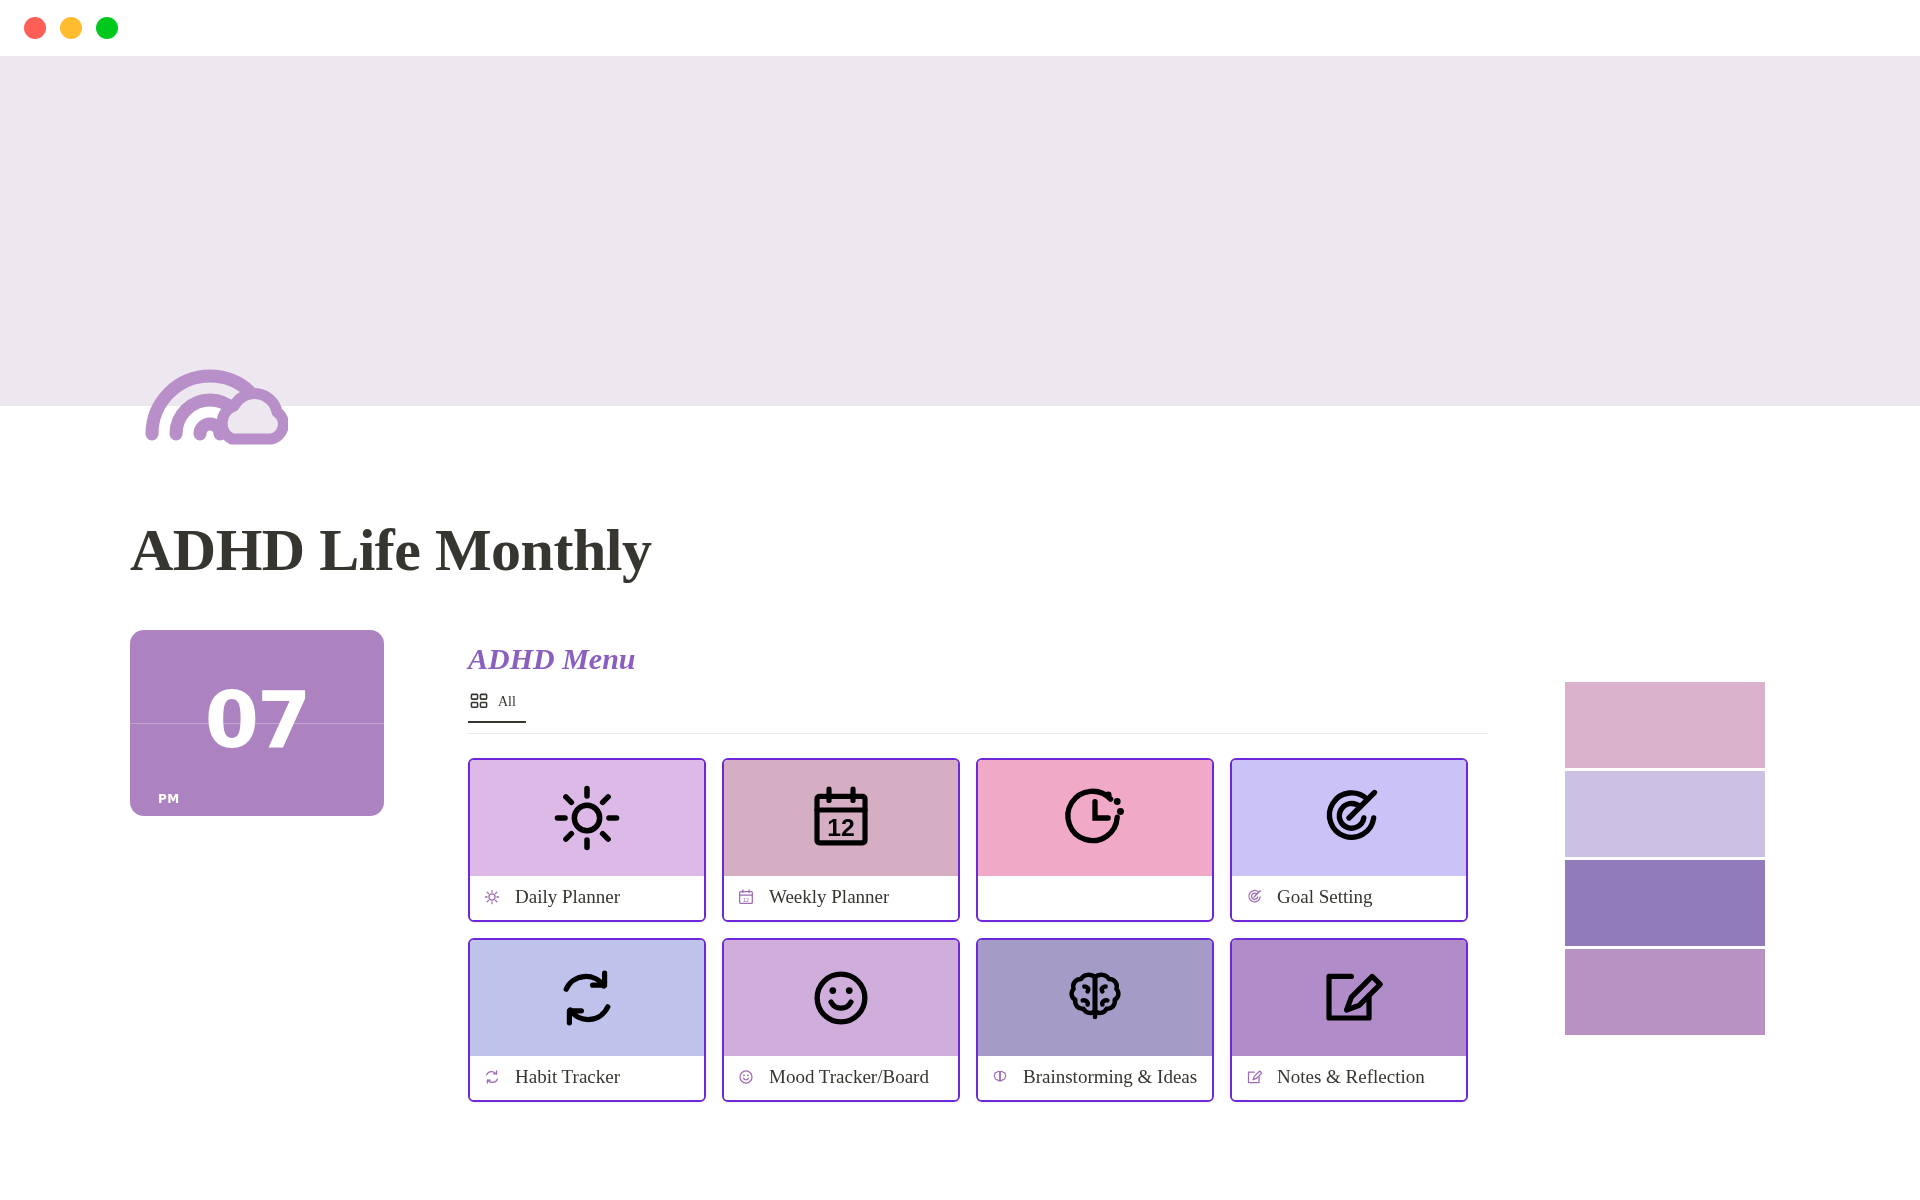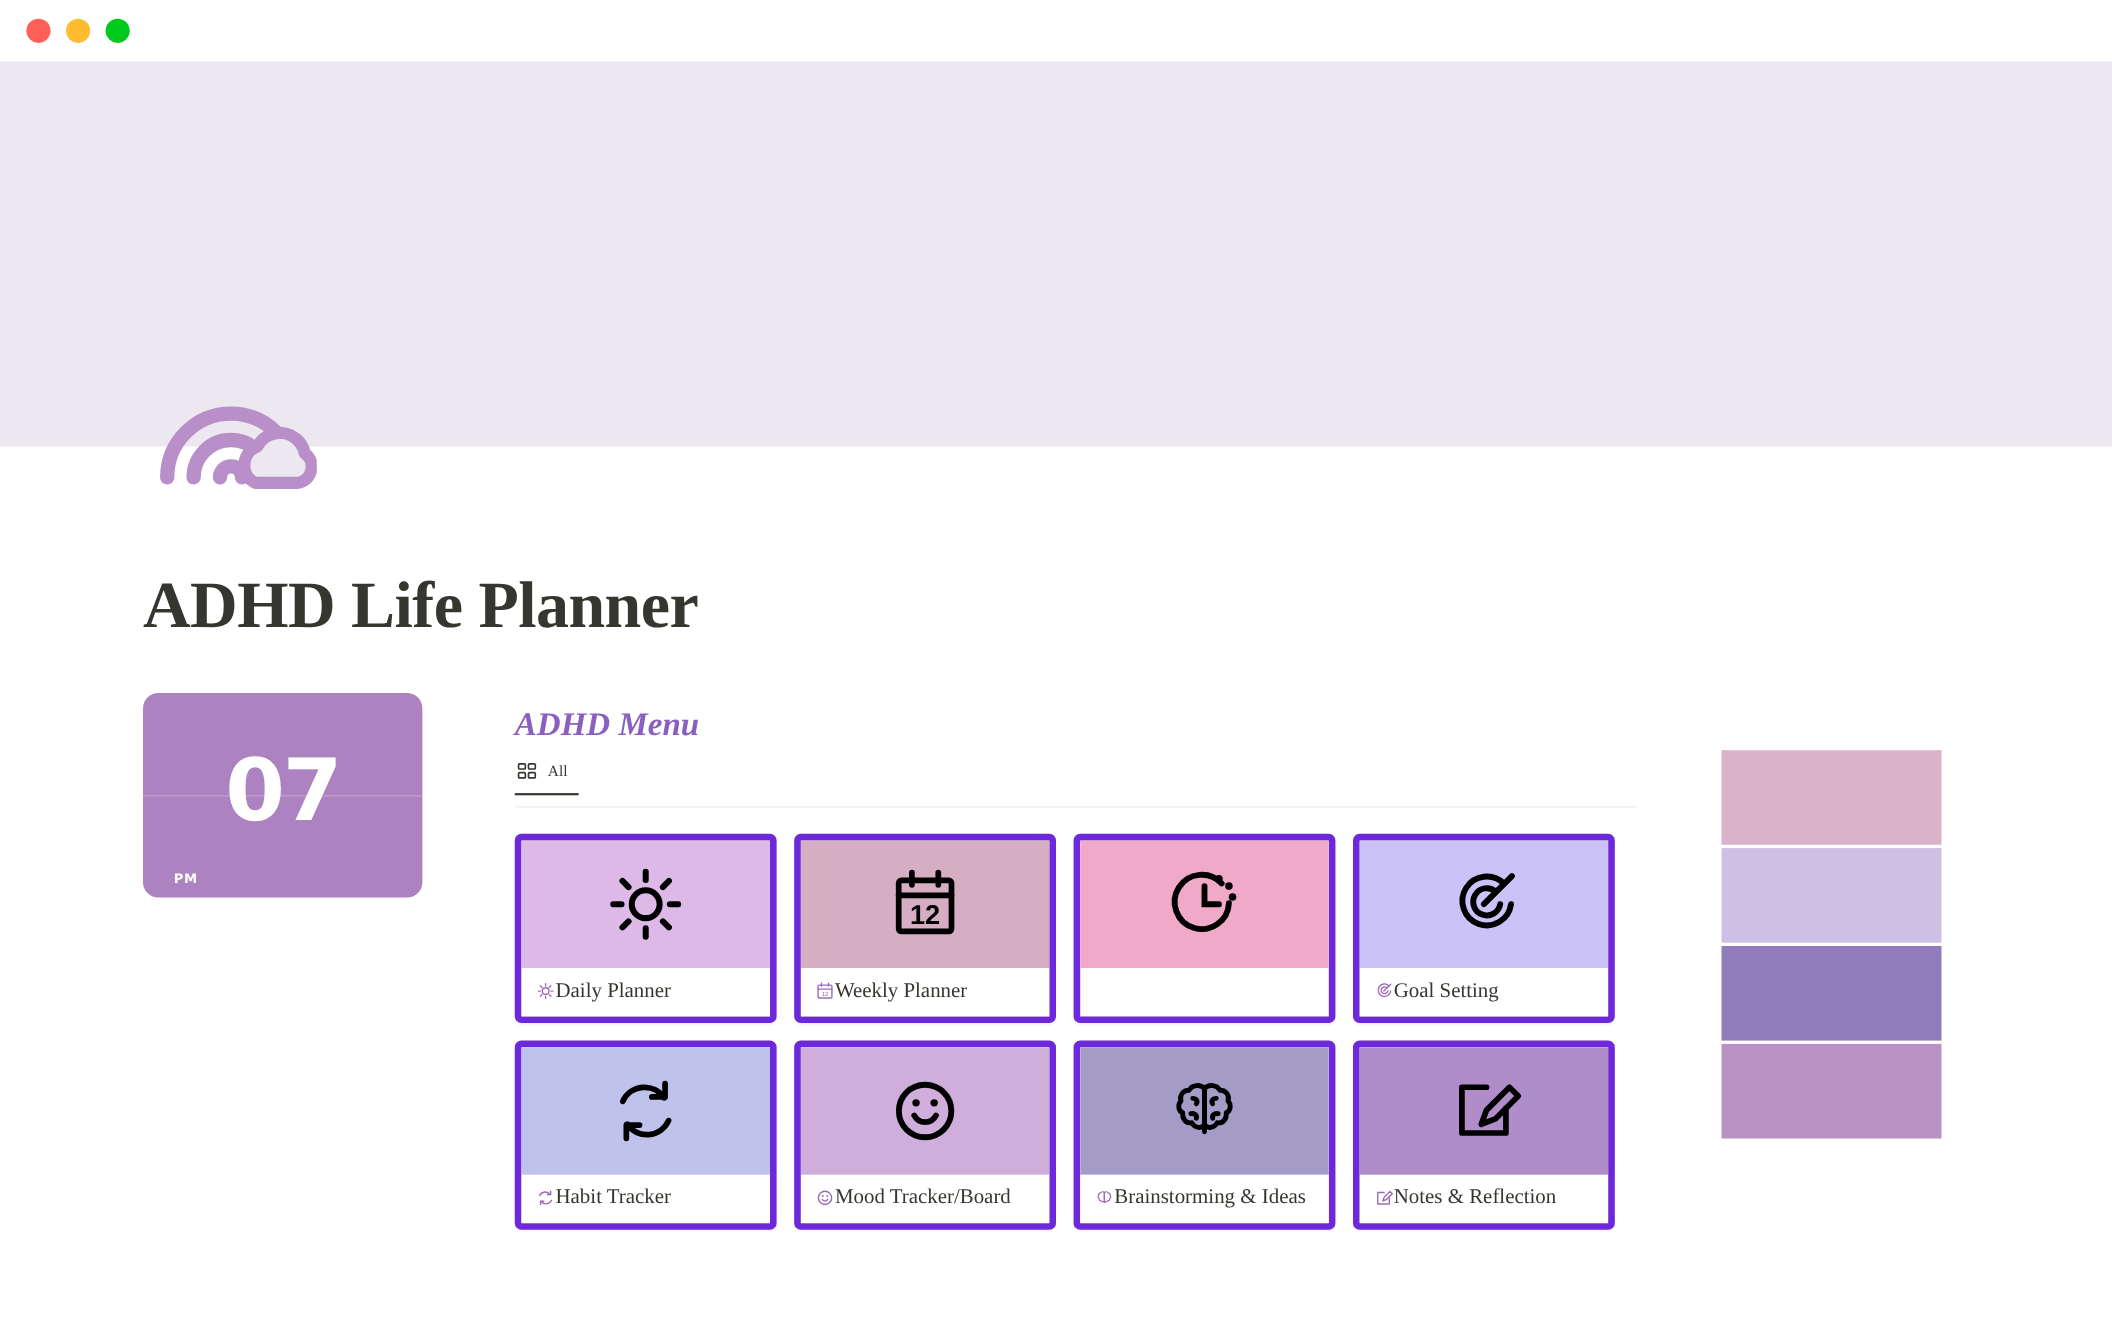--- a/index.html
+++ b/index.html
@@ -238,37 +238,37 @@
   
   .card-grid {
     display: grid;
     grid-template-columns: repeat(4, 1fr);
     gap: 16px 16px;
     margin-top: 24px;
     width: 1000px;
   }
   .gallery-card {
     background: #ffffff;
-    border: 6px solid #6d28d9;
+    border: 2px solid #6d28d9;
     border-radius: 6px;
     overflow: hidden;
     box-shadow: 0 1px 2px rgba(15,15,15,0.06);
     cursor: pointer;
   }
   .card-cover {
     height: 116px;
     display: flex;
     align-items: center;
     justify-content: center;
   }
   .card-cover svg { display: block; }
   .card-label-row {
     display: flex;
     align-items: center;
-    gap: 0;
+    gap: 14px;
     padding: 10px 11px 12px 13px;
     background: #ffffff;
   }
   .card-mini-icon { flex: none; display: block; }
   .card-label {
     font-family: "Liberation Serif", "DejaVu Serif", serif;
     font-size: 19px;
     color: #37352F;
     white-space: nowrap;
     overflow: hidden;
@@ -304,21 +304,21 @@
     <svg viewBox="0 0 148 110" width="148" height="110" aria-hidden="true">
       <g fill="none" stroke="#B98FC9" stroke-linecap="round">
         <path d="M12 98 A58 58 0 0 1 128 98" stroke-width="13"></path>
         <path d="M36 98 A34 34 0 0 1 104 98" stroke-width="13"></path>
         <path d="M60 98 A10 10 0 0 1 80 98" stroke-width="13"></path>
       </g>
       <path d="M92 103 a18 18 0 0 1 2 -33 a23 23 0 0 1 43 6 a15 15 0 0 1 -6 27 z" fill="#EDE8F0" stroke="#B98FC9" stroke-width="11" stroke-linejoin="round"></path>
     </svg>
   </div>
 
-  <h1 class="page-title">ADHD Life Planner</h1>
+  <h1 class="page-title">ADHD Life Monthly</h1>
 
   <div class="left-col">
 
     <div class="flip-clock">
       <div class="flip-card left-card" style="background: rgb(172, 130, 192);">
         <div class="flip-value">07</div>
         <div class="flip-seam"></div>
         <div class="flip-sub">PM</div>
       </div>
     </div>

